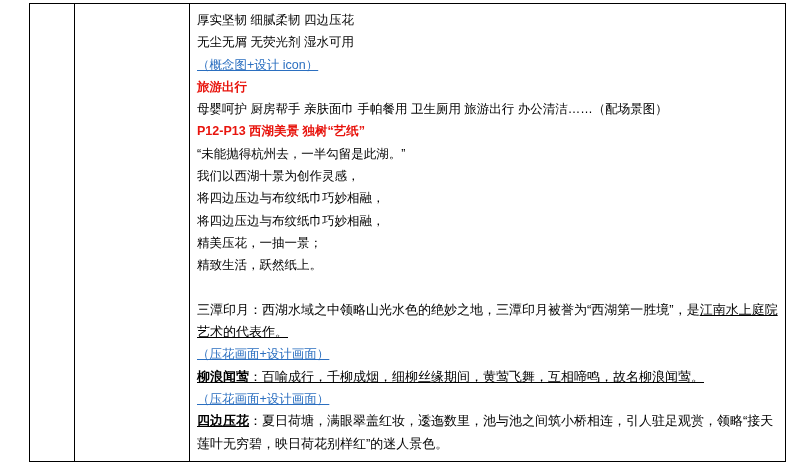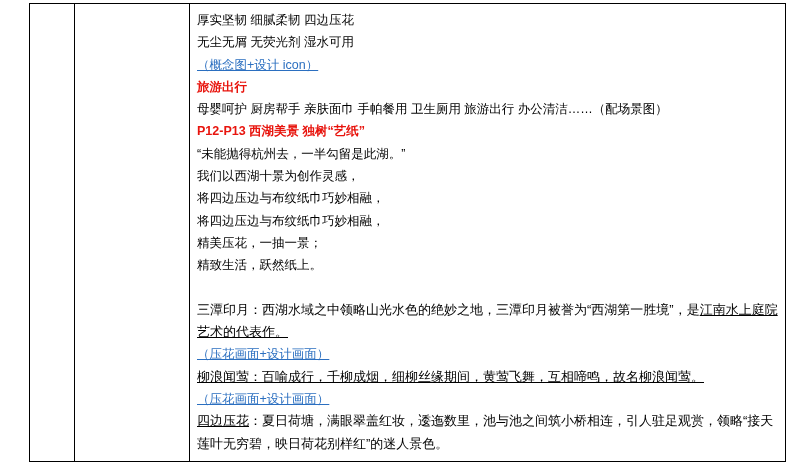--- a/index.html
+++ b/index.html
@@ -63,21 +63,21 @@
   .para {
     font-size: 13px;
     line-height: 22.3px;
     color: #000000;
     white-space: pre-wrap;
   }
   .para .u {
     text-decoration: underline;
   }
   .inline-bold-ul {
-    font-weight: normal;
+    font-weight: bold;
     text-decoration: underline;
   }
 </style>
 </head>
 <body>
 
 <div class="page">
   <table class="doc-table">
     <tbody>
         <tr>

